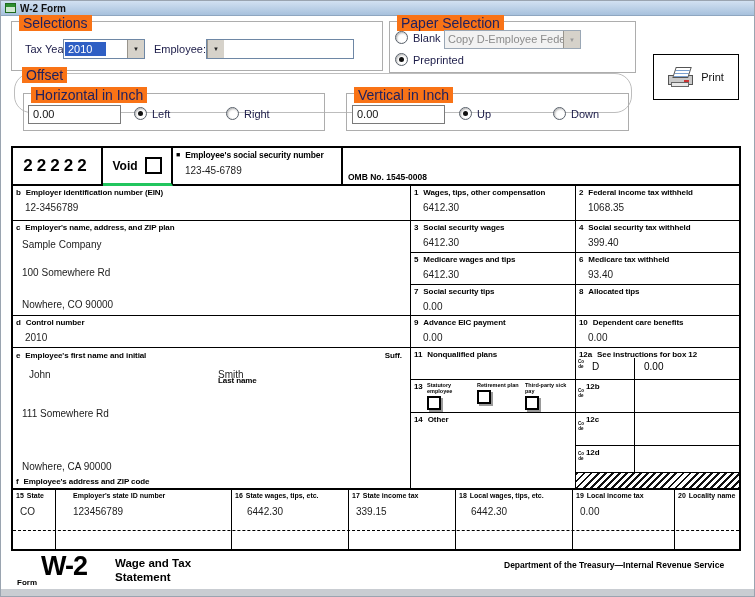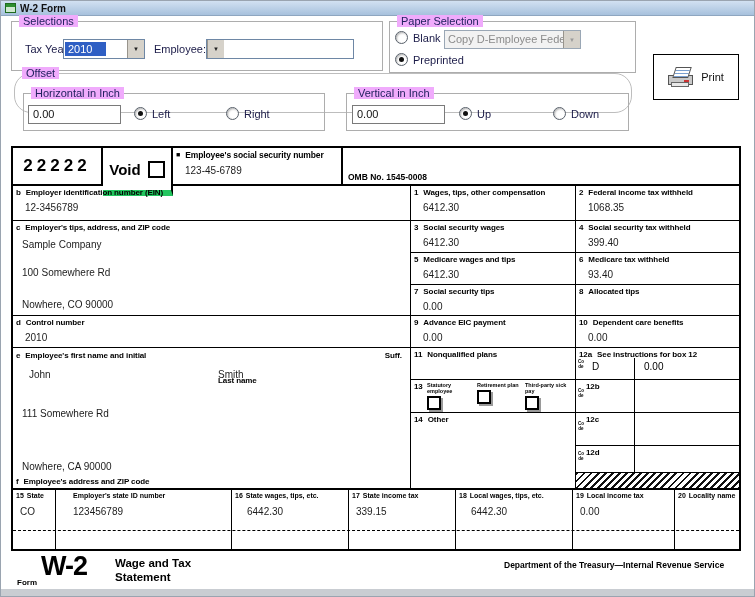--- a/index.html
+++ b/index.html
@@ -8,22 +8,22 @@
   .titlebar{position:absolute;left:0;top:0;width:100%;height:15px;
             background:linear-gradient(#d2e1f2,#a7c1dd);border-bottom:1px solid #8ea6c0;
             display:flex;align-items:center;gap:4px;padding-left:4px;box-sizing:border-box;}
   .app-icon{width:11px;height:10px;background:#cfe8cf;border:1px solid #1f6b1f;box-sizing:border-box;}
   .app-icon::before{content:"";display:block;height:3px;background:#2f8f2f;}
   .titletext{font-size:10px;font-weight:bold;color:#101010;}
   .bottom-frame{position:absolute;left:0;bottom:0;width:100%;height:7px;background:#c9cdd2;}
 
   
   .group{position:absolute;border:1px solid #adadad;box-sizing:border-box;}
-  .glabel{position:absolute;top:-7px;left:7px;background:#f0abfc;padding:0 4px;
-          font-size:11px;color:#21215e;white-space:nowrap;}
+  .glabel{position:absolute;top:-7px;left:7px;background:#f97316;padding:0 4px;
+          font-size:14px;color:#21215e;white-space:nowrap;}
   .uilabel{position:absolute;font-size:11px;color:#1b1b48;white-space:nowrap;}
   .combo{position:absolute;height:20px;background:#fff;border:1px solid #6e87a5;
          display:flex;align-items:stretch;box-sizing:border-box;}
   .ctext{flex:1;font-size:11px;color:#101010;padding:2px 3px;white-space:nowrap;overflow:hidden;}
   .ctext.sel{background:#2f5fc4;color:#fff;align-self:center;flex:0 0 auto;padding:1px 14px 1px 3px;margin-left:1px;}
   .carrow{width:16px;background:#d6d2ca;border-left:1px solid #98948c;display:flex;align-items:center;
           justify-content:center;font-size:6px;color:#222;}
   .combo.disabled{background:#f2f2f2;border-color:#9aa7b5;}
   .combo.disabled .ctext{color:#8b8b8b;}
   .combo.disabled .carrow{color:#9a9a9a;}
@@ -46,22 +46,22 @@
 
   
   .w2{position:absolute;left:10px;top:145px;width:730px;height:405px;border:2px solid #000;
       box-sizing:border-box;background:#fff;color:#000;}
   .cell{position:absolute;box-sizing:border-box;border-right:1px solid #000;border-bottom:1px solid #000;
         padding:2px 3px;overflow:hidden;}
   .bl{font-size:8px;font-weight:bold;letter-spacing:-0.1px;display:flex;gap:5px;white-space:nowrap;}
   .bval{font-size:10px;color:#1c1c1c;margin-top:5px;padding-left:9px;white-space:nowrap;}
   .codebox{left:0;top:0;width:90px;height:38px;border-right:2px solid #000;border-bottom:2px solid #000;
            display:flex;align-items:center;justify-content:center;font-size:17px;font-weight:bold;letter-spacing:4px;}
-  .voidbox{left:90px;top:0;width:70px;height:48px;border-right:2px solid #000;border-bottom:6px solid #22c55e;
-           display:flex;align-items:center;justify-content:center;gap:7px;font-size:15px;font-weight:bold;}
+  .voidbox{left:90px;top:0;width:70px;height:38px;border-right:2px solid #000;border-bottom:3px solid #22c55e;
+           display:flex;align-items:center;justify-content:center;gap:7px;font-size:12px;font-weight:bold;}
   .cbox{width:13px;height:13px;border:2px solid #000;background:#fff;}
   .ssnbox{left:160px;top:0;width:170px;height:38px;border-right:2px solid #000;border-bottom:2px solid #000;}
   .ssnbox .bl{font-size:8.5px;}
   .sqbullet{font-size:7px;line-height:9px;}
   .ombbox{left:330px;top:0;width:396px;height:38px;border-bottom:2px solid #000;display:flex;
           align-items:flex-end;padding:2px 5px;font-size:8.5px;font-weight:bold;}
   .addr{position:absolute;font-size:10px;color:#1c1c1c;white-space:nowrap;}
   .hatch{background:repeating-linear-gradient(135deg,#111 0 2px,#fff 2px 5px);}
   .vcode{position:absolute;left:2px;top:9px;width:6px;font-size:4.5px;line-height:4.5px;font-weight:bold;
          word-break:break-all;text-align:center;}
@@ -176,21 +176,21 @@
     <div class="cell" style="left:0;top:38px;width:398px;height:35px;">
       <div class="bl">
           <span class="bnum">b</span>
         <span>Employer identification number (EIN)</span>
         </div>
       <div class="bval">12-3456789</div>
     </div>
     <div class="cell" style="left:0;top:73px;width:398px;height:95px;">
       <div class="bl">
           <span class="bnum">c</span>
-        <span>Employer's tips, address, and ZIP code</span>
+        <span>Employer's name, address, and ZIP plan</span>
         </div>
       <div class="addr" style="left:9px;top:18px;">Sample Company</div>
       <div class="addr" style="left:9px;top:46px;">100 Somewhere Rd</div>
       <div class="addr" style="left:9px;top:78px;">Nowhere, CO 90000</div>
     </div>
     <div class="cell" style="left:0;top:168px;width:398px;height:32px;">
       <div class="bl">
           <span class="bnum">d</span>
         <span>Control number</span>
         </div>

